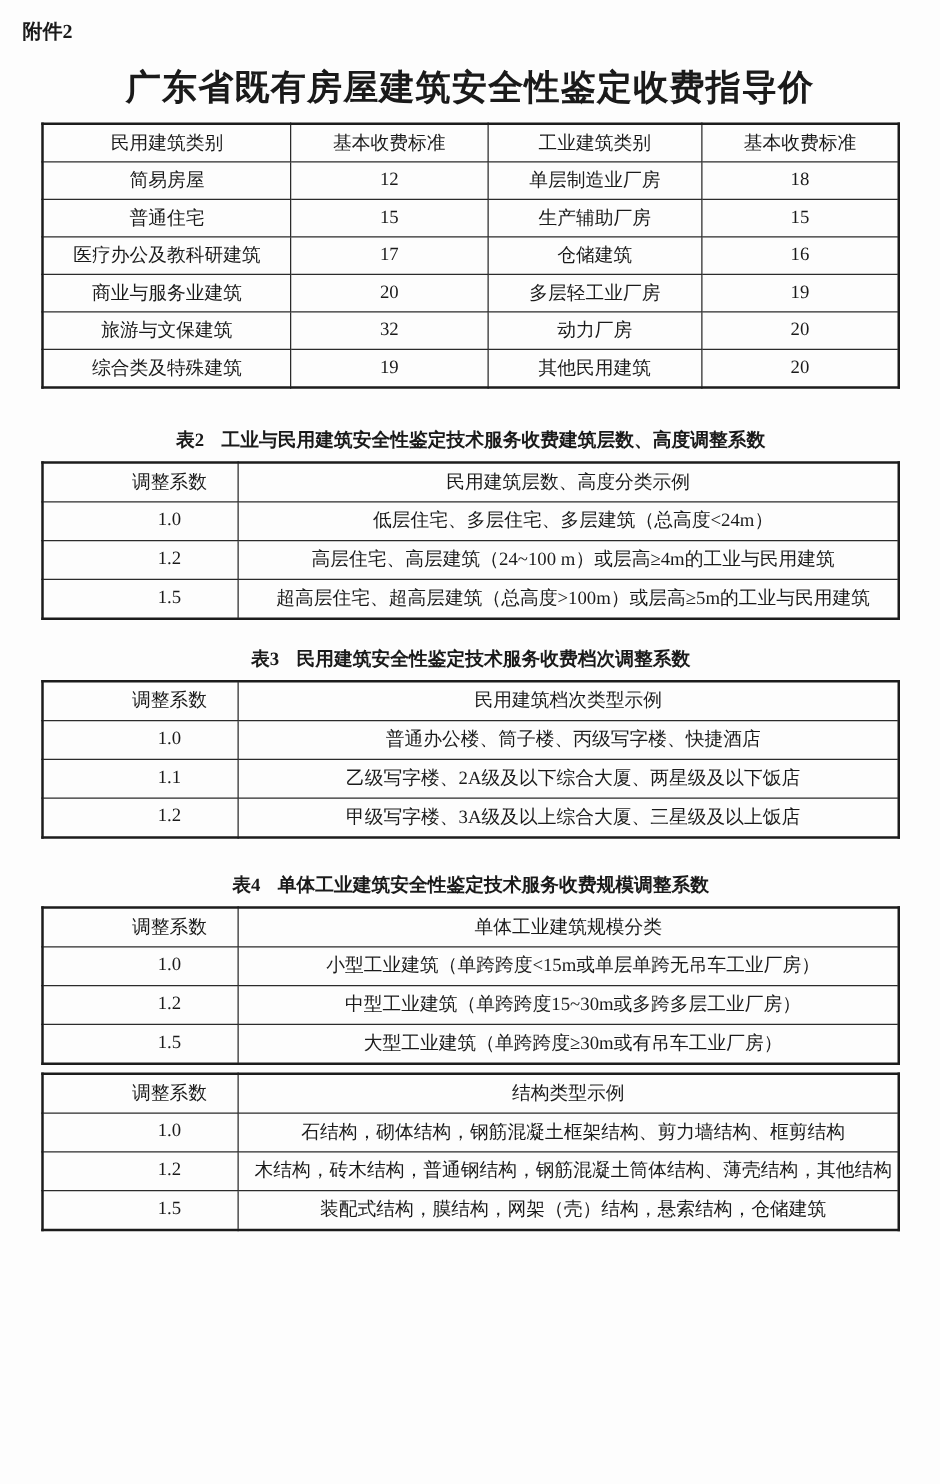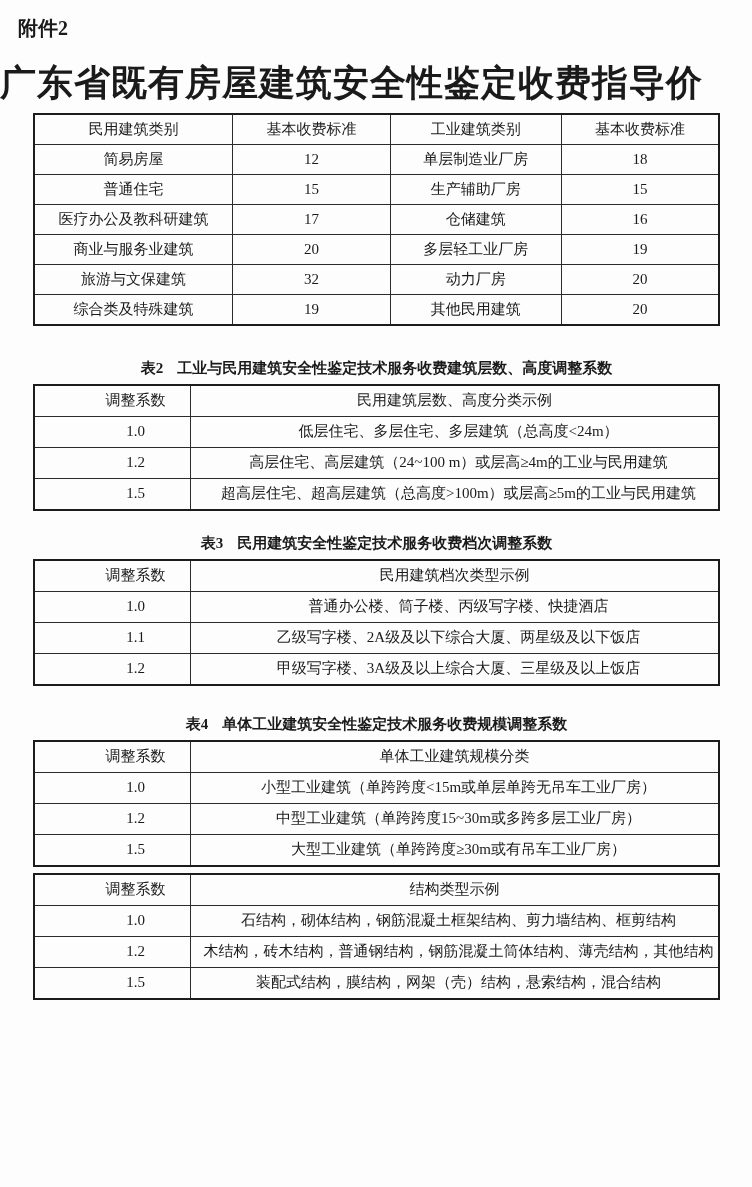--- a/index.html
+++ b/index.html
@@ -11,31 +11,32 @@
     -webkit-font-smoothing:antialiased;
   }
   .page{
     position:relative;
     width:752px;height:1187px;
     background:#fdfdfd;
     overflow:hidden;
   }
   .attachment{
     margin:16px 0 0 18px;
-    font-size:20px;
+    font-size:16px;
     font-weight:700;
     line-height:1.2;
   }
   .doc-title{
     margin:20px 0 0 0;
-    text-align:left;
-    font-size:36px;
+    text-align:center;
+    font-size:28px;
     font-weight:700;
     letter-spacing:1px;
     line-height:1.3;
+    font-family:Liberation Mono, monospace;
   }
   .content{
     width:687px;
     margin-left:33px;
   }
   .tbl-caption{
     text-align:center;
     font-weight:700;
     font-size:15px;
     line-height:20px;
@@ -220,19 +221,19 @@
         <tr>
           <td class="coef-col">1.0</td>
           <td class="desc">石结构，砌体结构，钢筋混凝土框架结构、剪力墙结构、框剪结构</td>
         </tr>
         <tr>
           <td class="coef-col">1.2</td>
           <td class="desc">木结构，砖木结构，普通钢结构，钢筋混凝土筒体结构、薄壳结构，其他结构</td>
         </tr>
         <tr>
           <td class="coef-col">1.5</td>
-          <td class="desc">装配式结构，膜结构，网架（壳）结构，悬索结构，混合结构</td>
+          <td class="desc">装配式结构，膜结构，网架（壳）结构，悬索结构，仓储建筑</td>
         </tr>
       </tbody>
     </table>
 
   </div>
 </div>
 
 </body></html>

